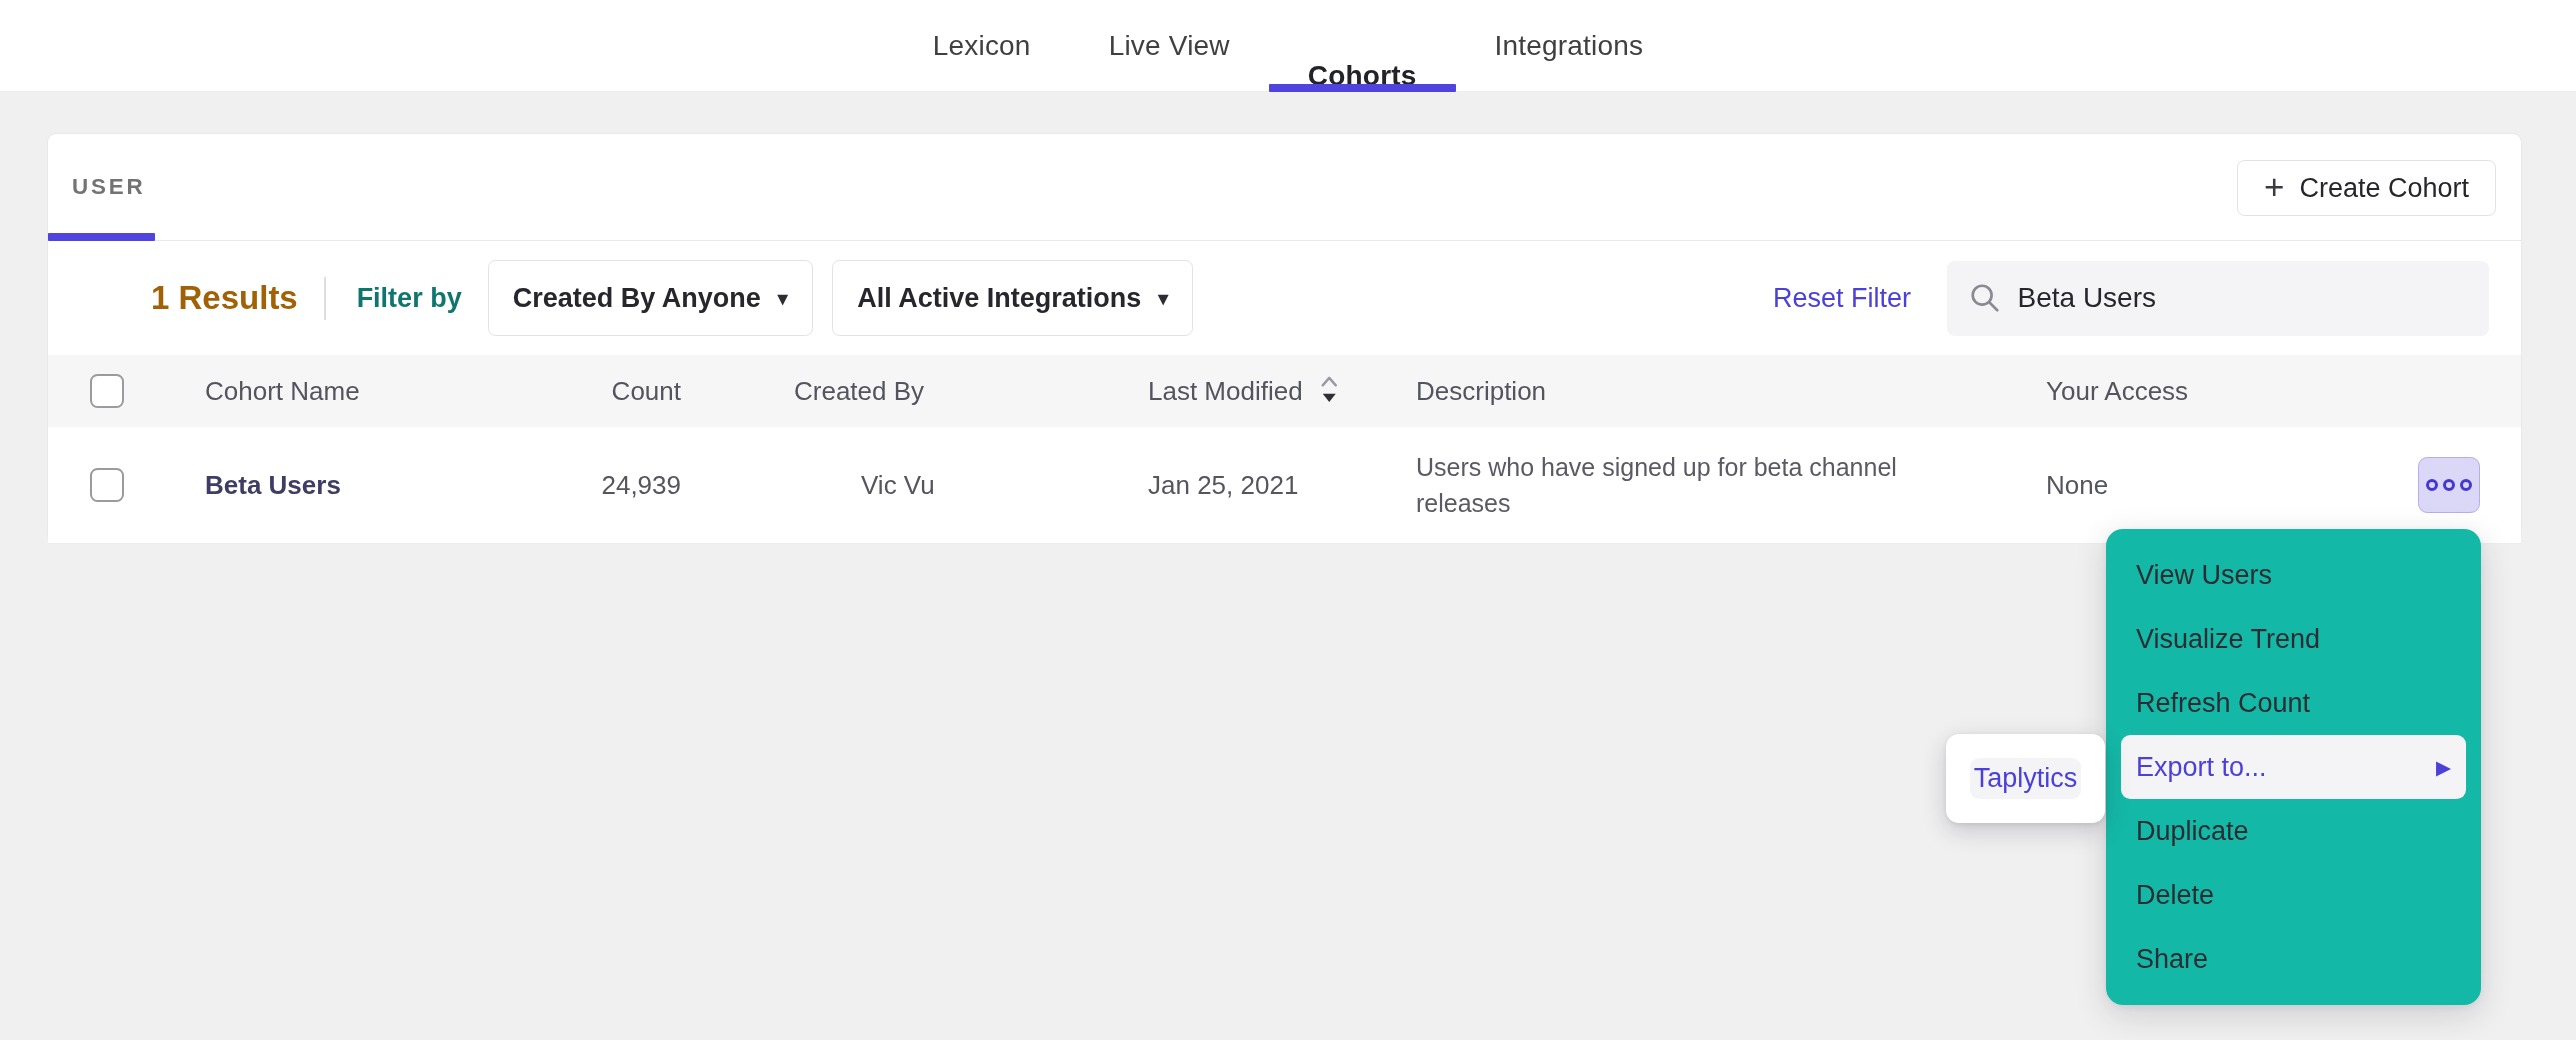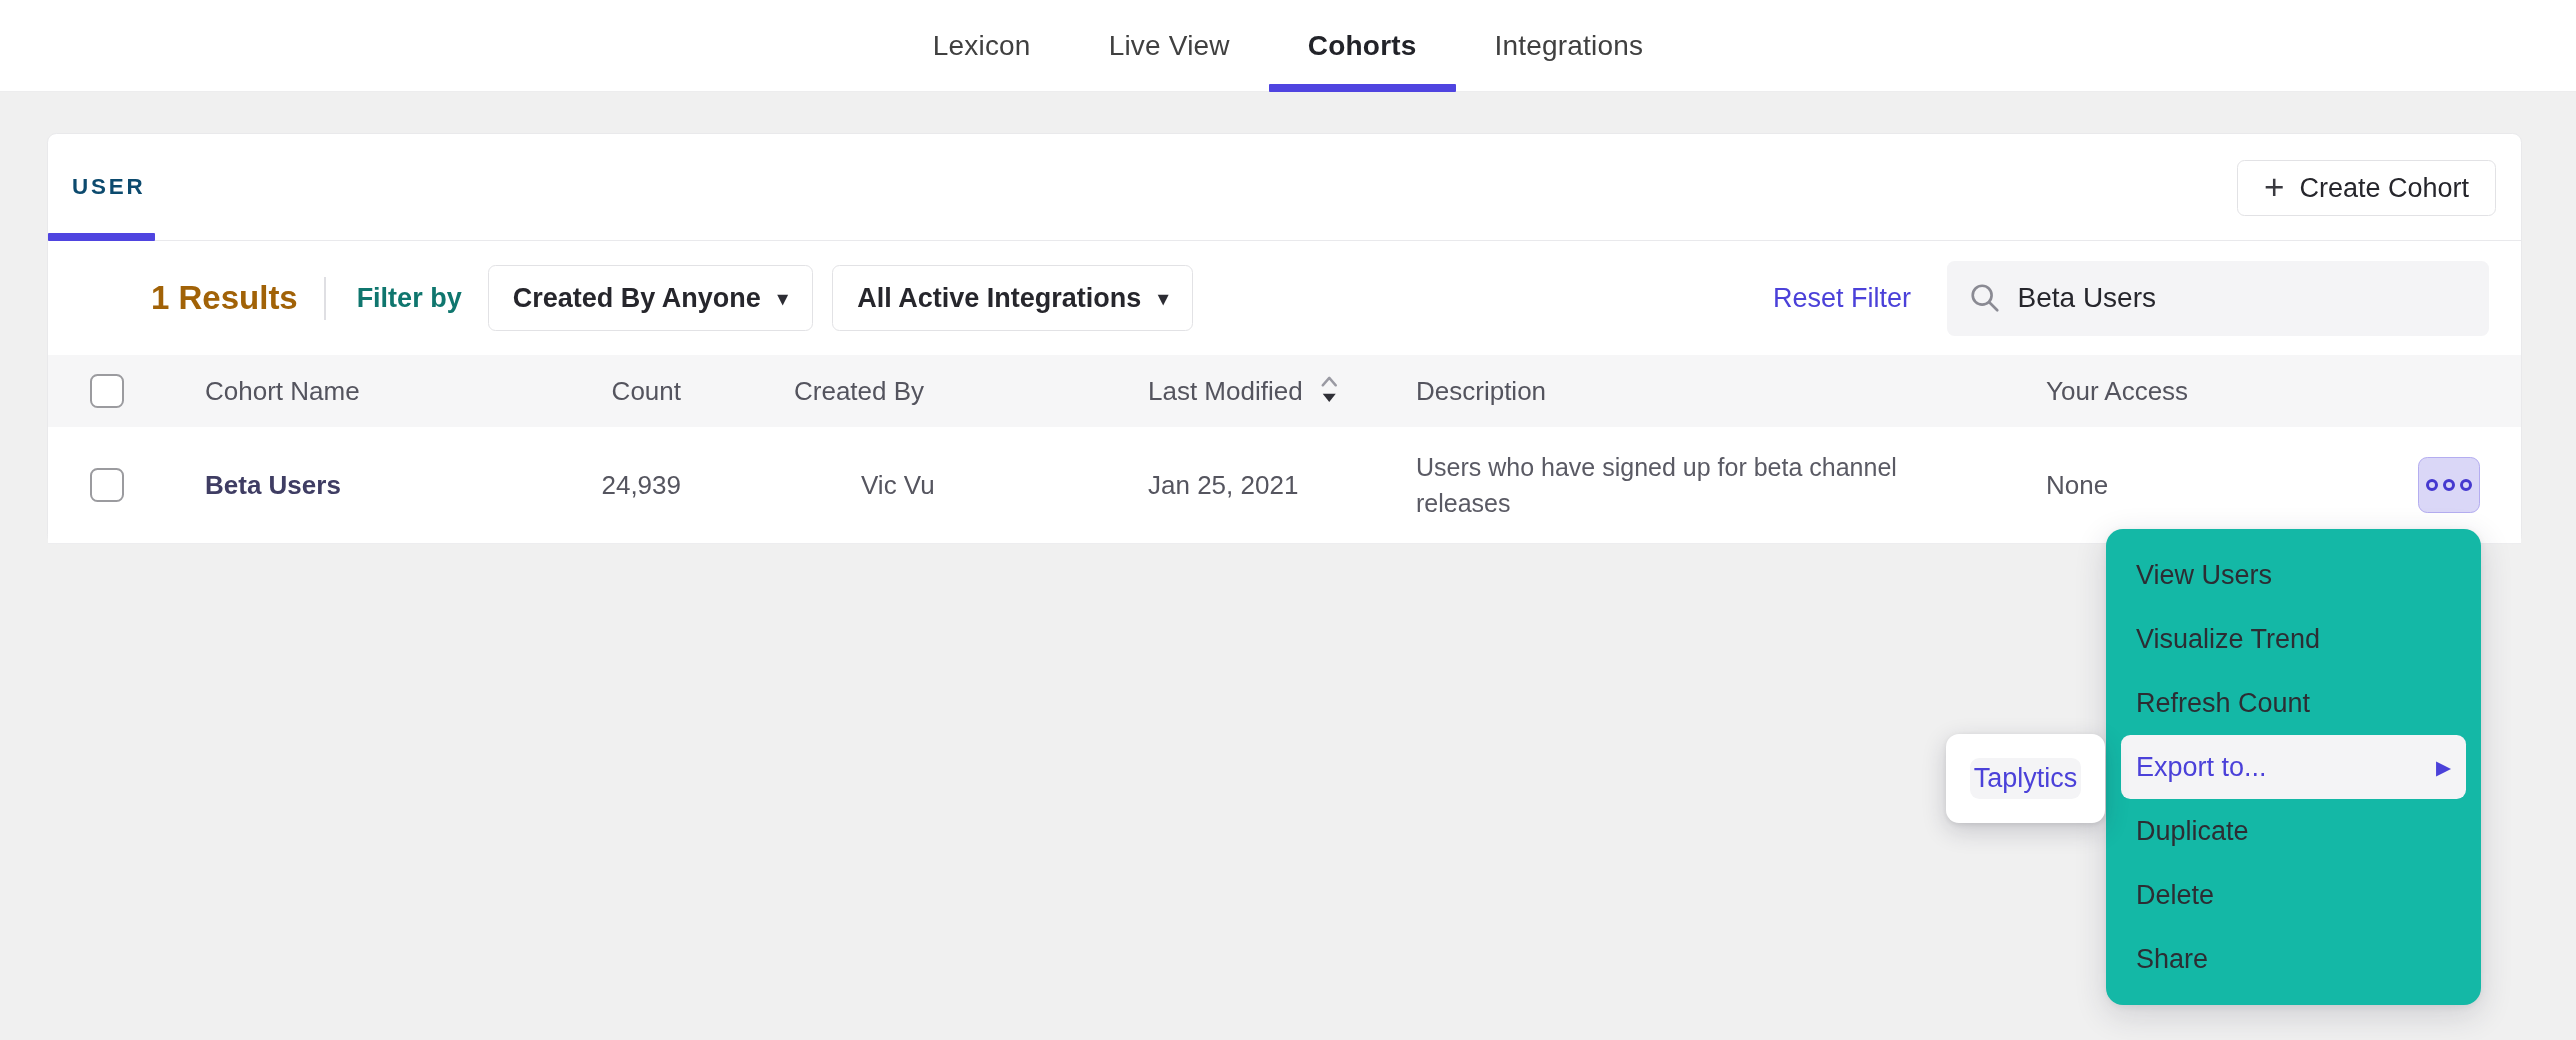--- a/index.html
+++ b/index.html
@@ -17,37 +17,37 @@
     position:absolute; left:0; top:0; width:2576px; height:92px;
     background:#ffffff; border-bottom:0.9px solid #ededee;
     display:flex; justify-content:center;
   }
   .nav { display:flex; height:92px; }
   .nav-item {
     position:relative; display:flex; align-items:center;
     padding:0 39px; font-size:28px; color:#404040; cursor:pointer;
     letter-spacing:0.2px;
   }
-  .nav-item.active { color:#222329; font-weight:700; }
+  .nav-item.active { color:#222329; font-weight:700;align-items:flex-end; }
   .nav-underline {
     position:absolute; left:0; right:0; bottom:0; height:8.4px;
     background:#4f44e0; border-radius:0.9px;
   }
 
   
   .card {
     position:absolute; left:47px; top:133px; width:2475px; height:411px;
     background:#ffffff; border:0.9px solid #e9e9eb; border-radius:9.3px;
   }
 
   .card-header { position:relative; height:107px; border-bottom:0.9px solid #e9e9ec; }
   .user-tab {
     position:absolute; left:0; top:0; bottom:0;
     display:flex; align-items:center; padding-left:24px;
-    font-size:22.4px; font-weight:700; letter-spacing:2.8px; color:#0c4a6e;
+    font-size:22.4px; font-weight:700; letter-spacing:2.8px; color:#737373;
     cursor:pointer;
   }
   .user-tab-underline {
     position:absolute; left:0; bottom:-0.9px; width:107px; height:7.5px;
     background:#4f44e0; border-radius:0.9px;
   }
   .create-btn {
     position:absolute; right:25px; top:26px; height:56px;
     display:flex; align-items:center; gap:15px; padding:0 26px;
     background:#ffffff; border:0.9px solid #e2e2e5; border-radius:7.5px;
@@ -57,21 +57,21 @@
 
   
   .filter-row {
     height:114px; display:flex; align-items:center;
     padding-left:103px; padding-right:32px;
   }
   .results-count { font-size:33px; font-weight:700; color:#a16207; white-space:nowrap; }
   .v-divider { width:1.9px; height:43px; background:#dfdfe3; margin-left:26px; }
   .filter-by-label { font-size:27px; font-weight:700; color:#0f766e; margin-left:31px; white-space:nowrap; }
   .dropdown {
-    margin-left:26px; height:66px; display:flex; align-items:center; gap:17px;
+    margin-left:26px; height:76px; display:flex; align-items:center; gap:17px;
     padding:0 24px; border:0.9px solid #e2e2e5; border-radius:7.5px; background:#fff;
     font-size:27px; font-weight:700; color:#26262c; cursor:pointer; white-space:nowrap;
   }
   .dropdown + .dropdown { margin-left:19.6px; }
   .caret { font-size:19.6px; color:#2c2c33; }
   .reset-link { margin-left:auto; font-size:27px; color:#4b41d9; cursor:pointer; white-space:nowrap; }
   .search-box {
     margin-left:36px; width:542px; height:75px; background:#f4f4f6;
     border-radius:7.5px; display:flex; align-items:center; gap:16px; padding:0 20.5px;
   }

